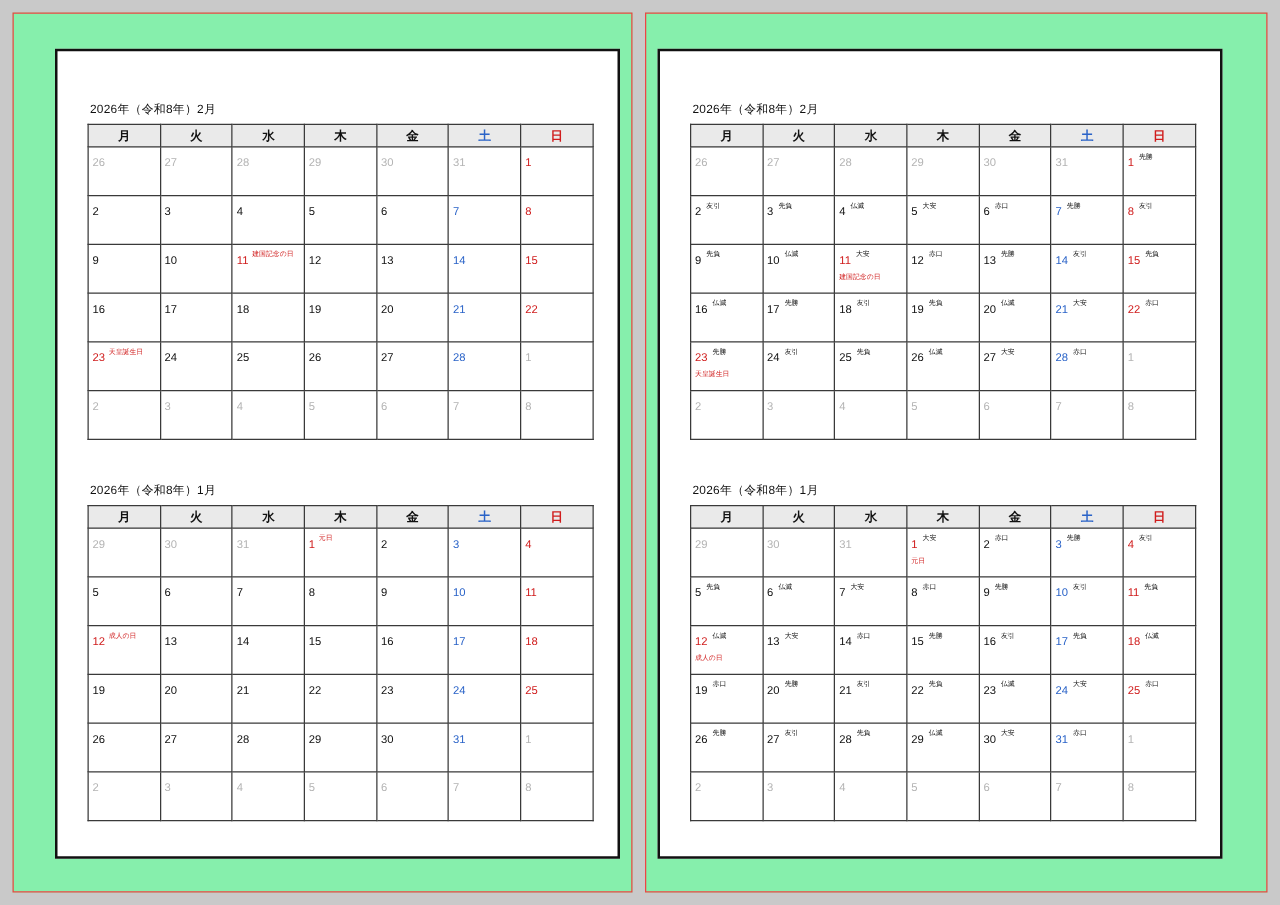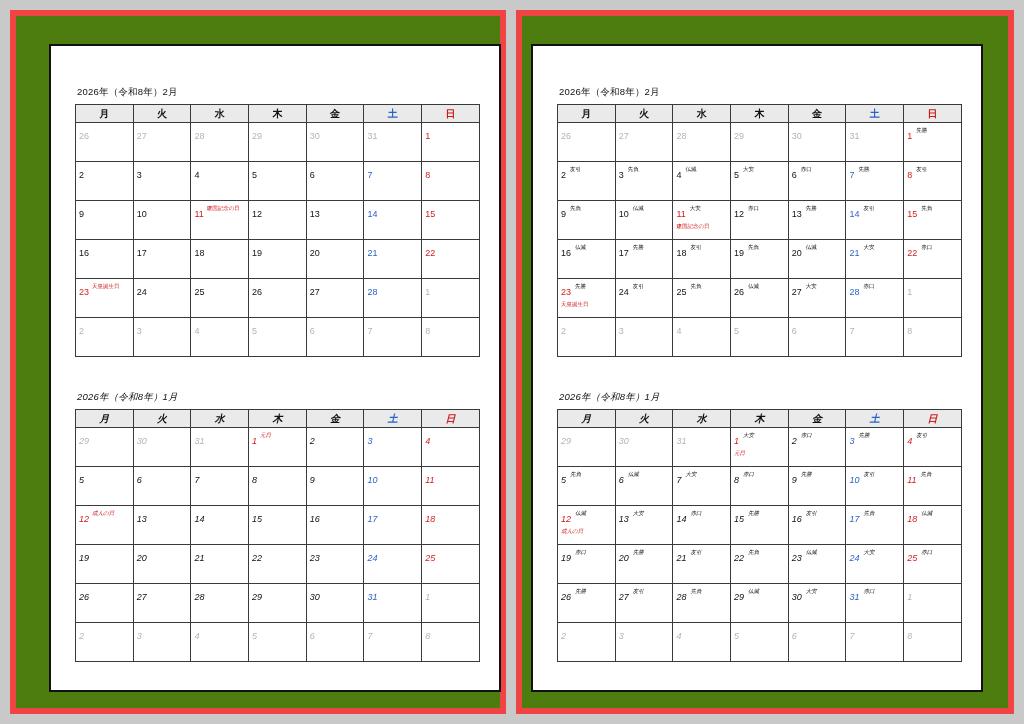--- a/index.html
+++ b/index.html
@@ -12,22 +12,22 @@
   }
   .page-root {
     position: relative;
     width: 1024px;
     height: 724px;
     background: #c9c9c9;
     box-sizing: border-box;
   }
   .paper {
     position: absolute;
-    background: #4d7c0f;
-    border: 6px solid #ef4444;
+    background: #86efac;
+    border: 1px solid #ef4444;
     box-sizing: border-box;
   }
   #paper-left {
     left: 10px;
     top: 10px;
     width: 496px;
     height: 704px;
   }
   #paper-right {
     left: 516px;
@@ -52,21 +52,21 @@
     top: 28px;
     width: 452px;
     height: 648px;
   }
   .cal-block {
     position: absolute;
     left: 24px;
     box-sizing: border-box;
   }
   .cal-block.top { top: 40px; }
-  .cal-block.bottom { top: 345px; font-style: italic; }
+  .cal-block.bottom { top: 345px; }
   .cal-title {
     font-size: 9.5px;
     color: #111111;
     margin: 0 0 5px 2px;
     letter-spacing: 0.2px;
     white-space: nowrap;
   }
   table.cal {
     border-collapse: collapse;
     table-layout: fixed;

